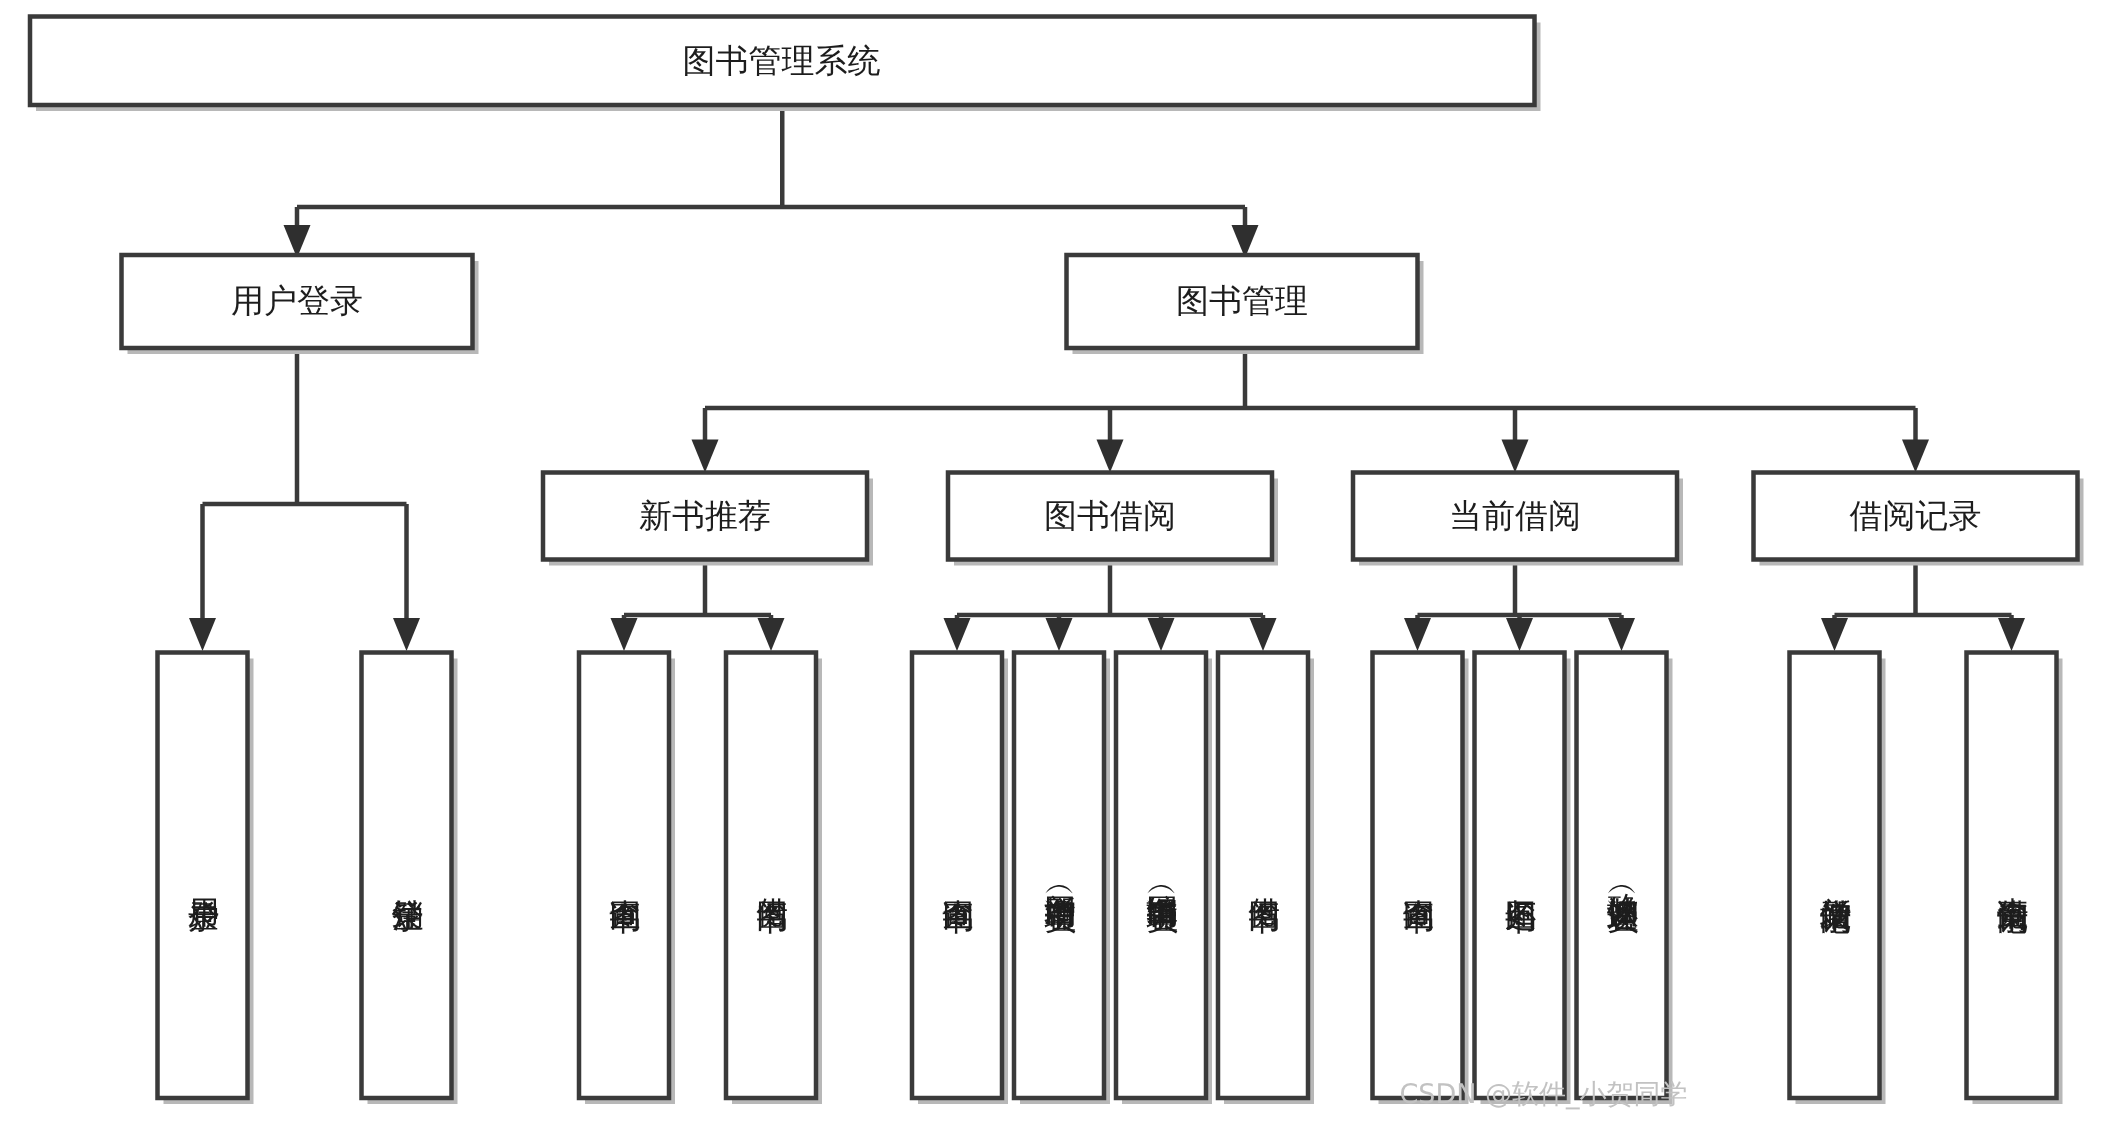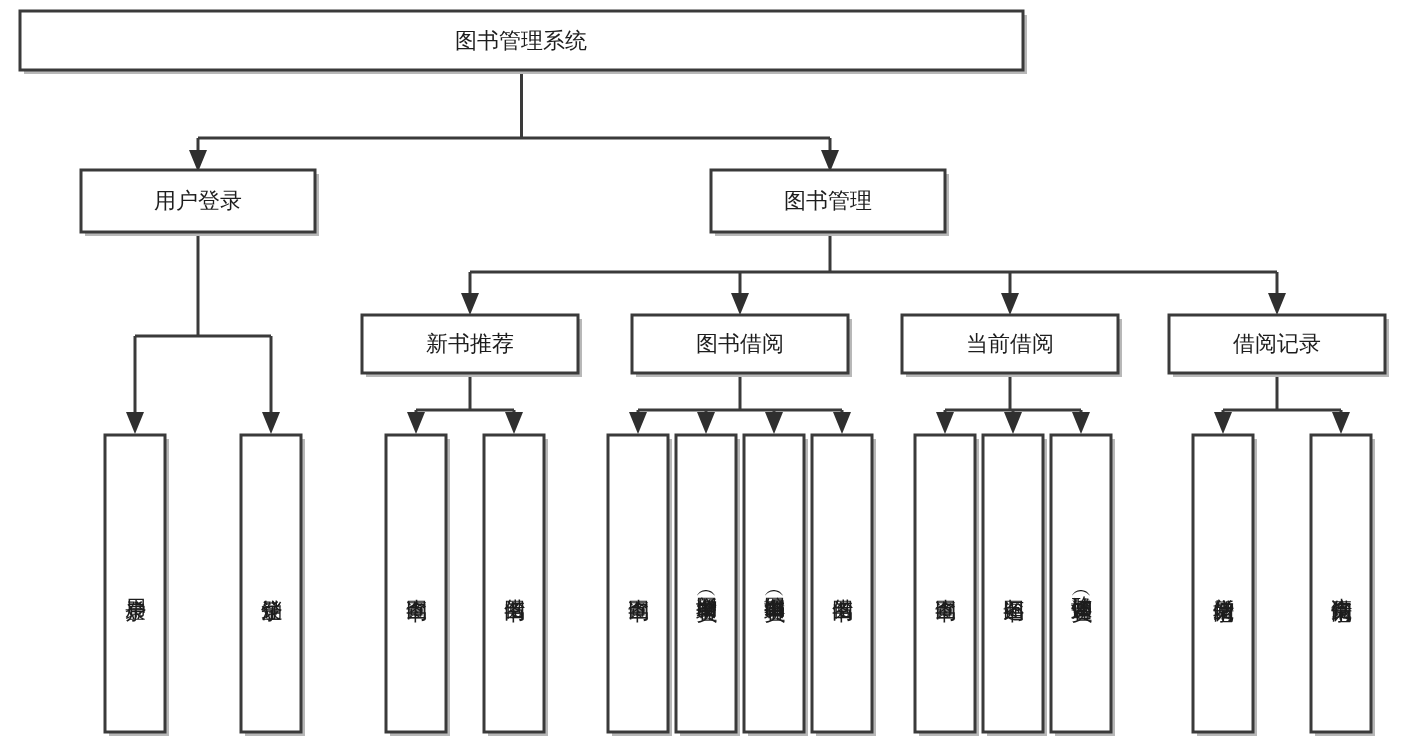--- a/index.html
+++ b/index.html
@@ -231,13 +231,14 @@
   <div class="node-label-v" style="left:608px; top:435px; width:60px; height:297px;">查询图书</div>
   <div class="node-label-v" style="left:676px; top:435px; width:60px; height:297px;">新增图书（管理员）</div>
   <div class="node-label-v" style="left:744px; top:435px; width:60px; height:297px;">编辑图书（管理员）</div>
   <div class="node-label-v" style="left:812px; top:435px; width:60px; height:297px;">借阅图书</div>
   <div class="node-label-v" style="left:915px; top:435px; width:60px; height:297px;">查询图书</div>
   <div class="node-label-v" style="left:983px; top:435px; width:60px; height:297px;">归还图书</div>
   <div class="node-label-v" style="left:1051px; top:435px; width:60px; height:297px;">确认归还（管理员）</div>
   <div class="node-label-v" style="left:1193px; top:435px; width:60px; height:297px;">新增借阅记录</div>
   <div class="node-label-v" style="left:1311px; top:435px; width:60px; height:297px;">查询借阅记录</div>
 
+  <div class="watermark">CSDN @软件_小贺同学</div>
 </div>
 
 </body></html>

